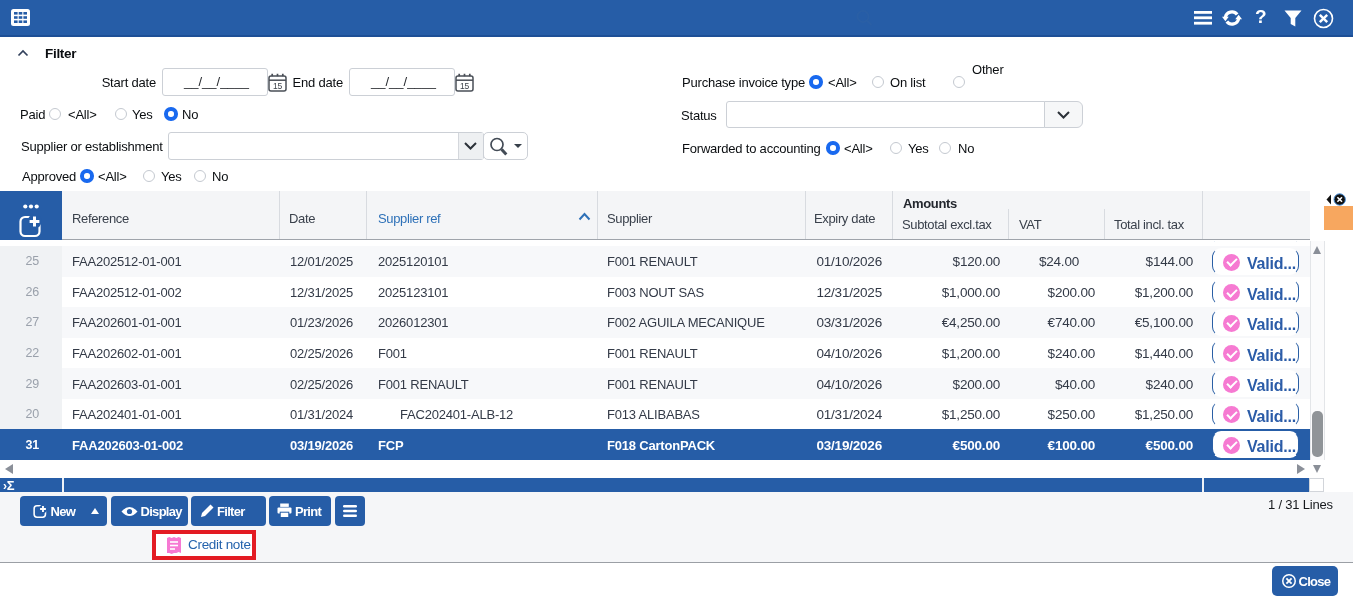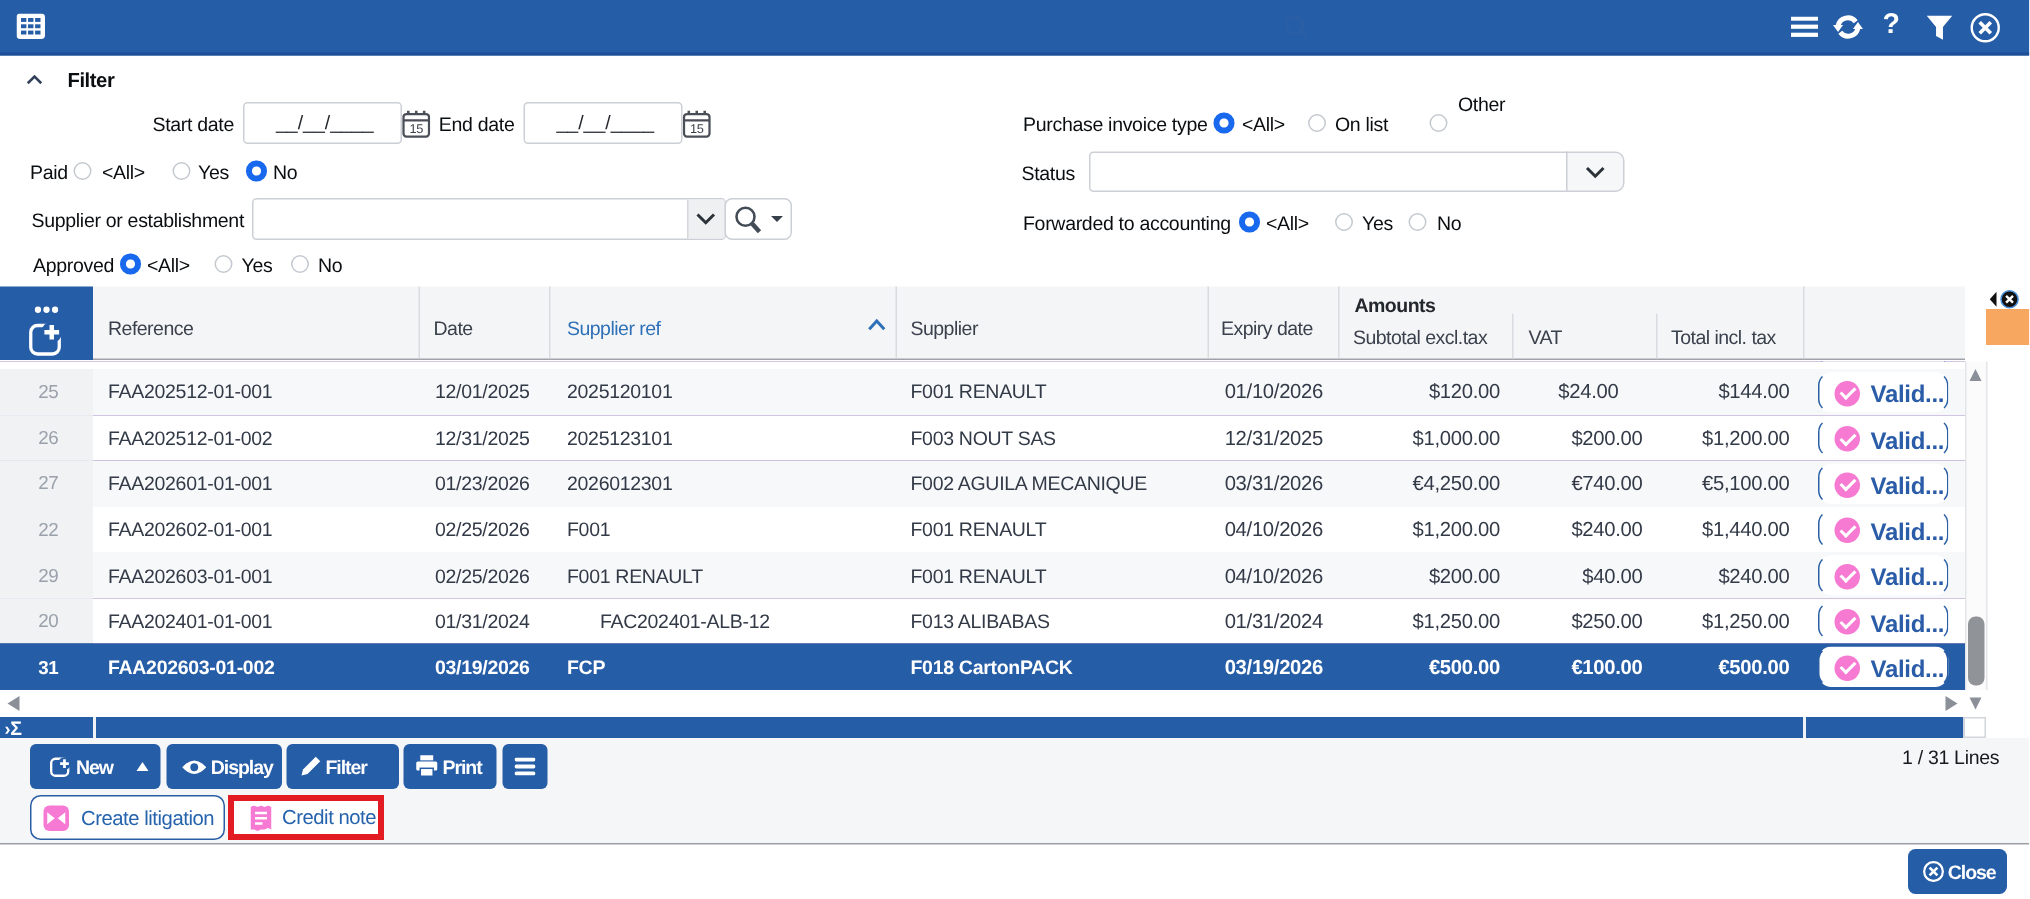--- a/index.html
+++ b/index.html
@@ -377,29 +377,20 @@
 <span class="ab" style="left:26px;top:8px">Print</span>
 </div>
 <div class="bluebtn" style="left:335px;top:495.5px;width:30px;height:30px">
 <svg class="ab" style="left:8px;top:9px" width="14" height="12" viewBox="0 0 14 12" fill="#fff">
         <rect y="0" width="14" height="2.6" rx="1.3"></rect>
         <rect y="4.7" width="14" height="2.6" rx="1.3"></rect>
         <rect y="9.4" width="14" height="2.6" rx="1.3"></rect>
       </svg>
 </div>
 
-<div class="whtbtn" style="left:20px;top:530px;width:130px;height:29.5px">
-<div class="ab" style="left:8px;top:6px;width:17px;height:17px;background:#f679d3;border-radius:4px">
-<svg class="ab" style="left:2px;top:4px" width="13" height="9" viewBox="0 0 13 9" fill="#fff">
-          <path d="M0.5 0.5l5 4-5 4z"></path>
-          <path d="M12.5 0.5l-5 4 5 4z"></path>
-        </svg>
-</div>
-<span class="ab" style="left:33px;top:7px">Create litigation</span>
-</div>
 <div class="ab" style="left:152px;top:529.5px;width:104px;height:30.5px;background:#fff;border:4px solid #e31b23">
 <svg class="ab" style="left:11px;top:3px" width="14" height="17" viewBox="0 0 14 17" fill="#f679d3">
         <path d="M0 1l2.33-1 2.33 1L7 0l2.33 1 2.33-1L14 1v15l-2.34-1-2.33 1L7 16l-2.34 1-2.33-1L0 16z"></path>
         <g stroke="#fff" stroke-width="1.6">
           <line x1="3" y1="5" x2="11" y2="5"></line>
           <line x1="3" y1="8.5" x2="11" y2="8.5"></line>
           <line x1="3" y1="12" x2="8" y2="12"></line>
         </g>
       </svg>
 <span class="ab" style="left:32px;top:3.5px;color:#2563ad;font-size:13.5px;letter-spacing:-0.3px">Credit note</span>

